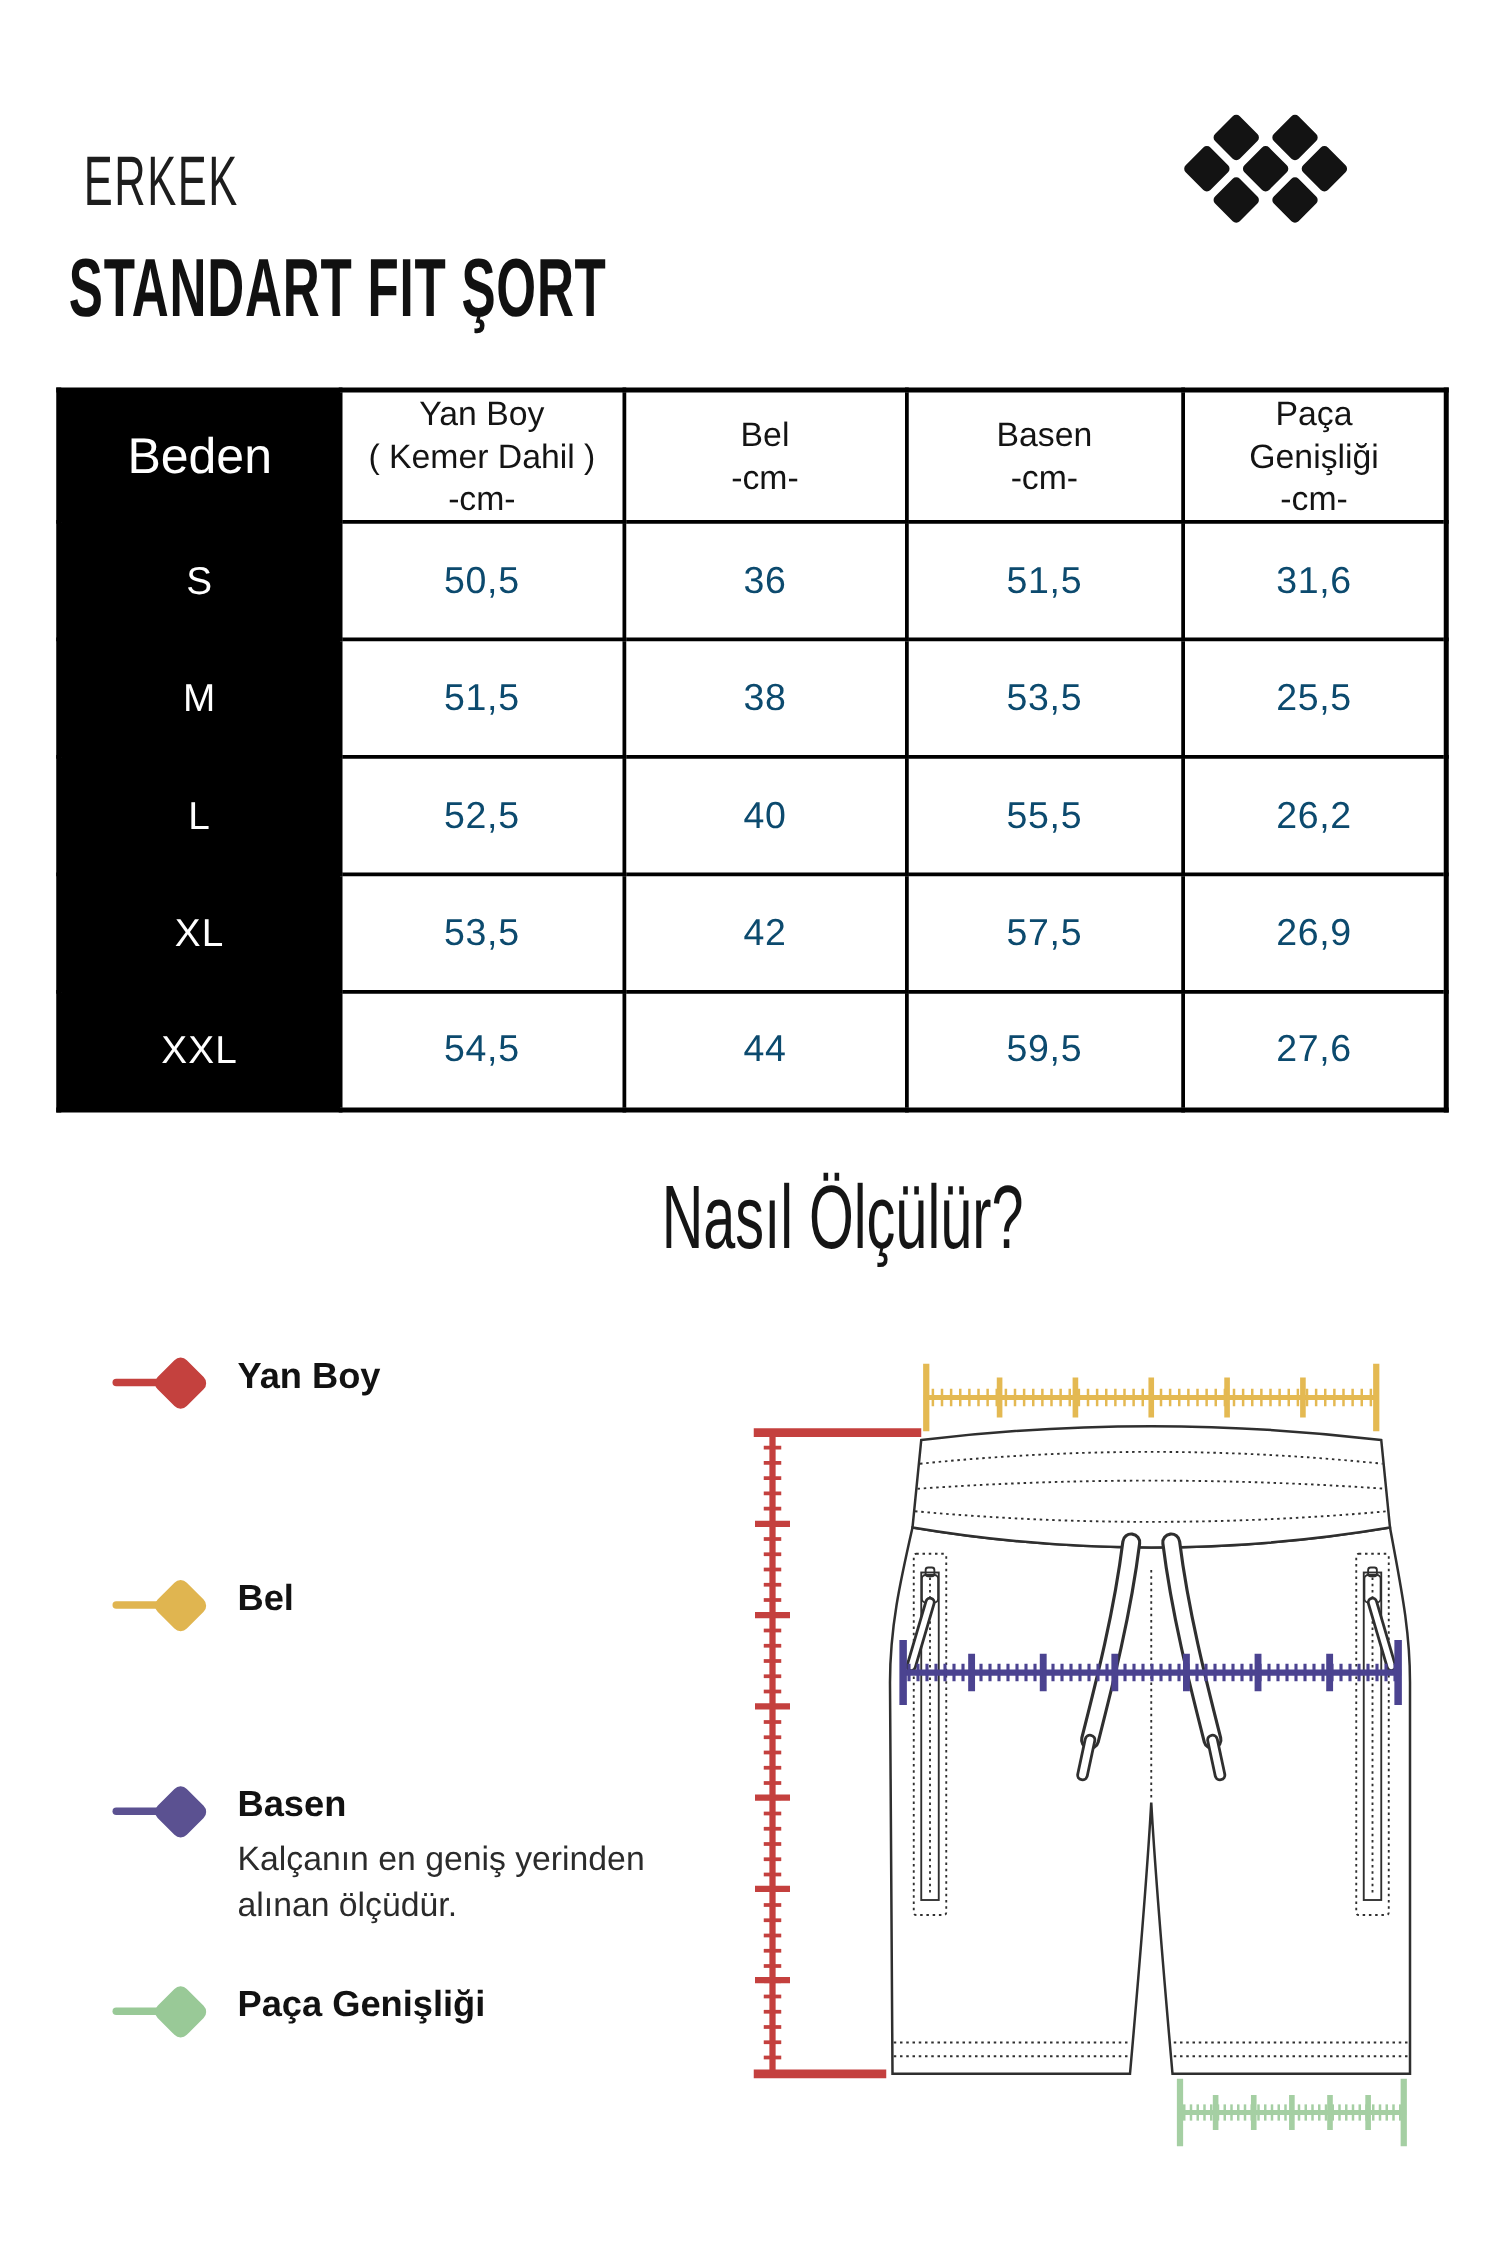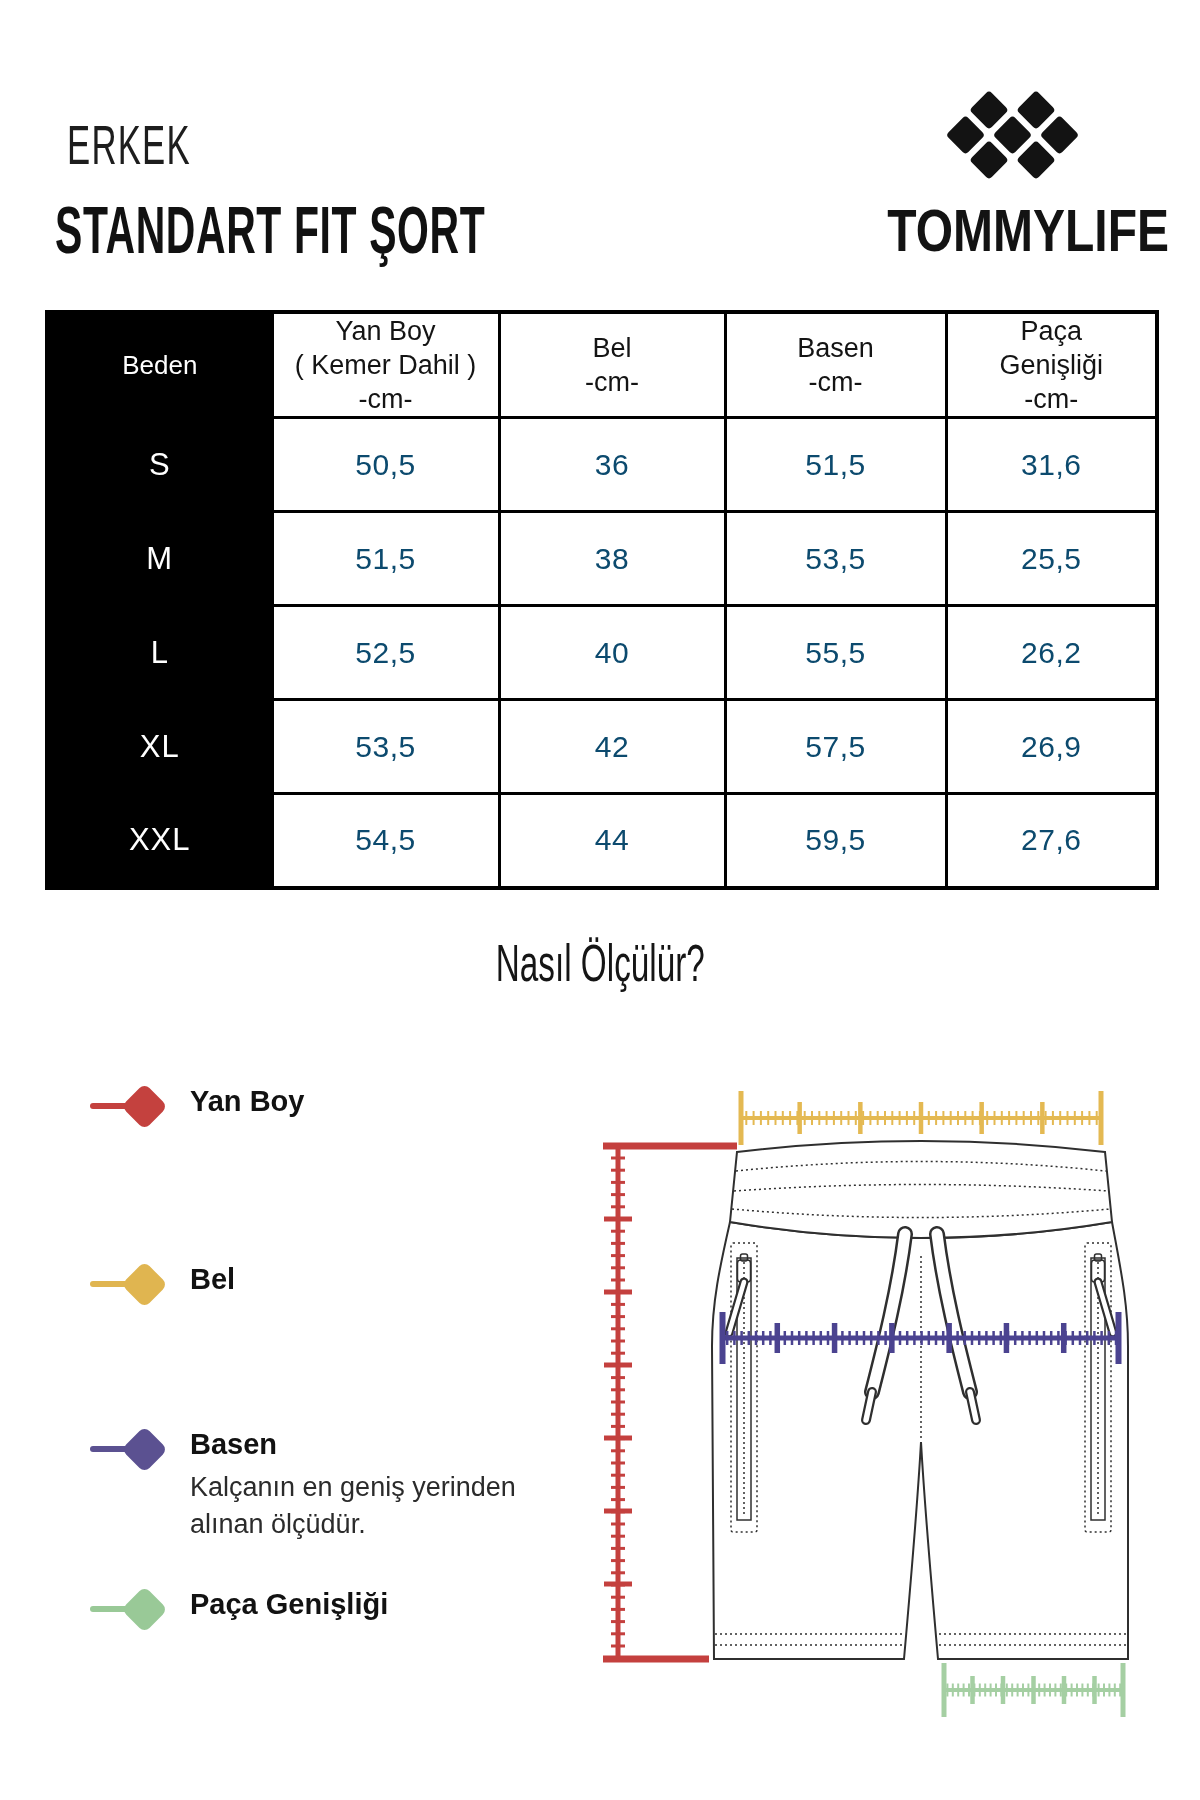--- a/index.html
+++ b/index.html
@@ -24,25 +24,25 @@
   
   #size-table{left:45px;top:310px;border-collapse:collapse;table-layout:fixed;
     border:4px solid #000;}
   #size-table th,#size-table td{
     border:3px solid #000;text-align:center;vertical-align:middle;
     white-space:pre-line;padding:0;}
   #size-table thead th{height:100px;font-size:27px;font-weight:400;line-height:34px;color:#141414;}
   #size-table tbody tr{height:94px;}
   #size-table td{font-size:30px;font-weight:400;letter-spacing:.5px;color:#0c4a6e;}
   #size-table .sizecol{background:#000;color:#fff;border-color:#000;font-weight:400;}
-  #size-table thead .sizecol{font-size:26px;}
+  #size-table thead .sizecol{font-size:40px;}
   #size-table tbody .sizecol{font-size:31px;letter-spacing:1px;}
 
   
-  #measure-title{left:300px;top:933px;width:600px;text-align:center;font-size:52px;font-weight:500;color:#151515;}
+  #measure-title{left:300px;top:933px;width:600px;text-align:right;font-size:72px;font-weight:500;color:#151515;}
   #measure-title .cond{transform-origin:center;transform:scaleX(.64);}
 
   .legend-item{position:absolute;left:90px;width:480px;}
   .legend-marker{position:absolute;left:0;top:-2px;width:92px;height:46px;}
   .marker-line{position:absolute;left:0;top:20px;width:60px;height:6px;border-radius:3px;}
   .marker-diamond{position:absolute;left:38px;top:7px;width:33px;height:33px;border-radius:7px;transform:rotate(45deg);}
   .legend-text{margin-left:100px;}
   .legend-label{font-size:29px;font-weight:700;color:#121212;margin-bottom:8px;}
   .legend-desc{font-size:27px;line-height:37px;color:#2b2b2b;white-space:pre-line;}
 
@@ -66,23 +66,20 @@
     <g fill="#131313">
       <rect x="38" y="8" width="28" height="28" rx="4" transform="rotate(45 52 22)"></rect>
       <rect x="85" y="8" width="28" height="28" rx="4" transform="rotate(45 99 22)"></rect>
       <rect x="14.5" y="33" width="28" height="28" rx="4" transform="rotate(45 28.5 47)"></rect>
       <rect x="61.5" y="33" width="28" height="28" rx="4" transform="rotate(45 75.5 47)"></rect>
       <rect x="108.5" y="33" width="28" height="28" rx="4" transform="rotate(45 122.5 47)"></rect>
       <rect x="38" y="58" width="28" height="28" rx="4" transform="rotate(45 52 72)"></rect>
       <rect x="85" y="58" width="28" height="28" rx="4" transform="rotate(45 99 72)"></rect>
     </g>
   </svg>
-  <div id="brand-name">
-    <span class="cond">TOMMYLIFE</span>
-  </div>
 </div>
 
 <table class="abs" id="size-table">
   <colgroup>
       <col style="width:225px">
       <col style="width:227px">
       <col style="width:226px">
       <col style="width:221px">
       <col style="width:211px">
     </colgroup>

